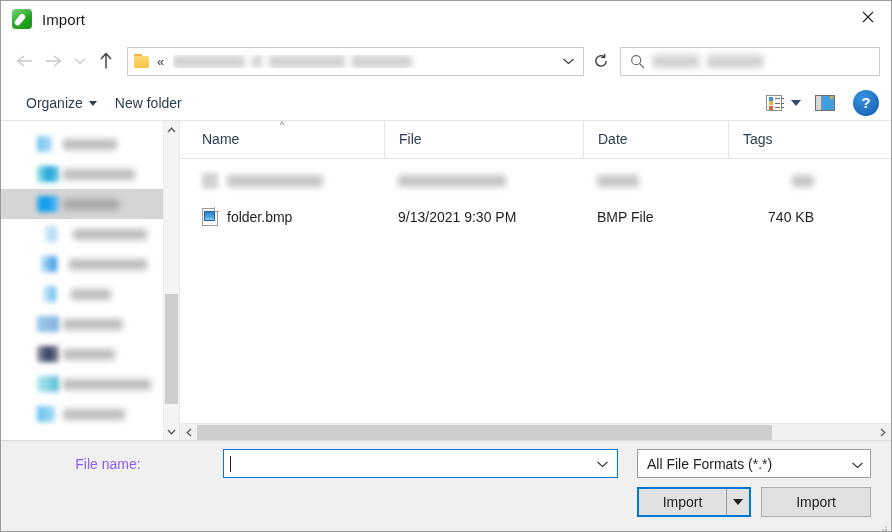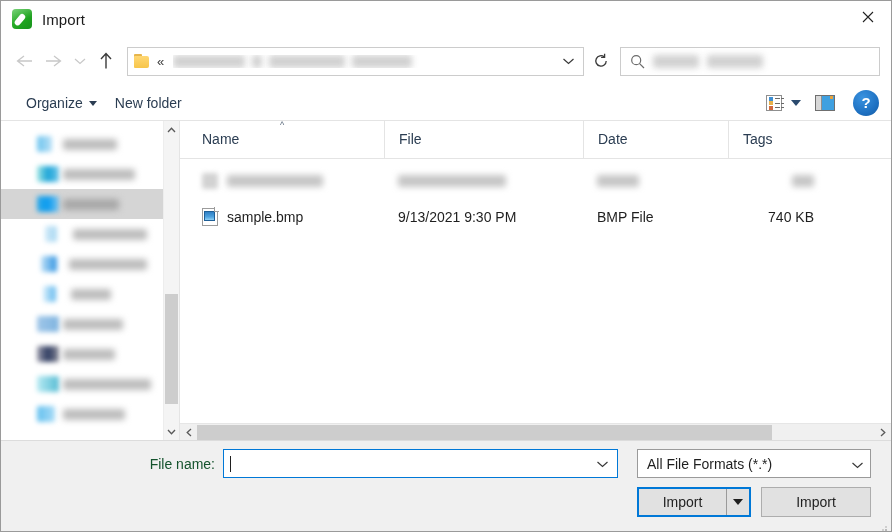--- a/index.html
+++ b/index.html
@@ -511,24 +511,24 @@
   }
   .fname-row {
     position: absolute;
     left: 0; right: 0;
     top: 8px;
     display: flex;
     align-items: center;
   }
   .fname-label {
     width: 222px;
-    text-align: right;
+    text-align: center;
     padding-right: 8px;
     font-size: 14px;
-    color: #14532d;
+    color: #8b5cf6;
   }
   .fname-input {
     width: 395px;
     height: 29px;
     background: #ffffff;
     border: 1px solid #0078d7;
     display: flex;
     align-items: center;
     padding: 0 4px 0 6px;
   }
@@ -843,21 +843,21 @@
           <div class="cell cell-tags"></div>
         </div>
 
         <div class="frow" style="margin-top:4px">
           <div class="cell cell-name">
             <span class="bmp-icon">
               <span class="page"></span>
                 <span class="thumb"></span>
                 <span class="fold"></span>
             </span>
-            <span>sample.bmp</span>
+            <span>folder.bmp</span>
           </div>
           <div class="cell cell-date">
             <span>9/13/2021 9:30 PM</span>
           </div>
           <div class="cell cell-type">
             <span>BMP File</span>
           </div>
           <div class="cell cell-size">
             <span>740 KB</span>
           </div>

